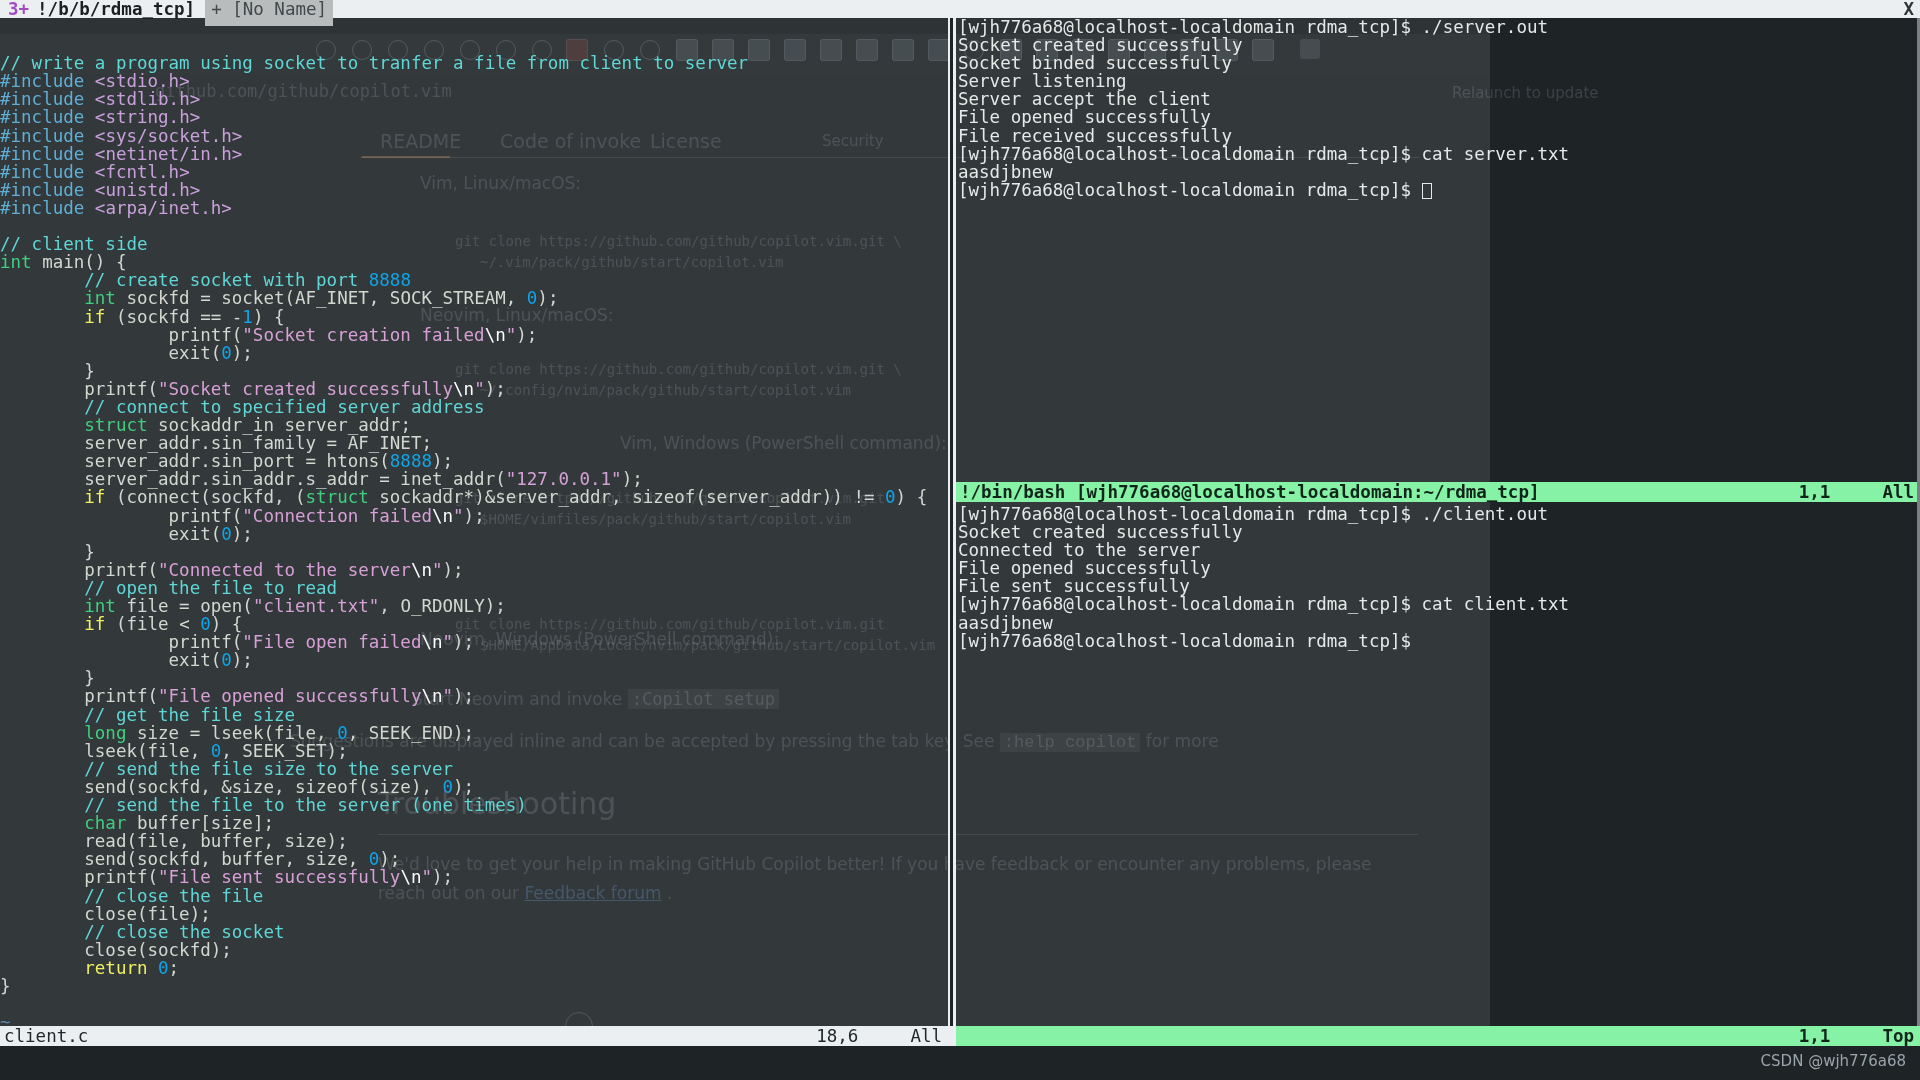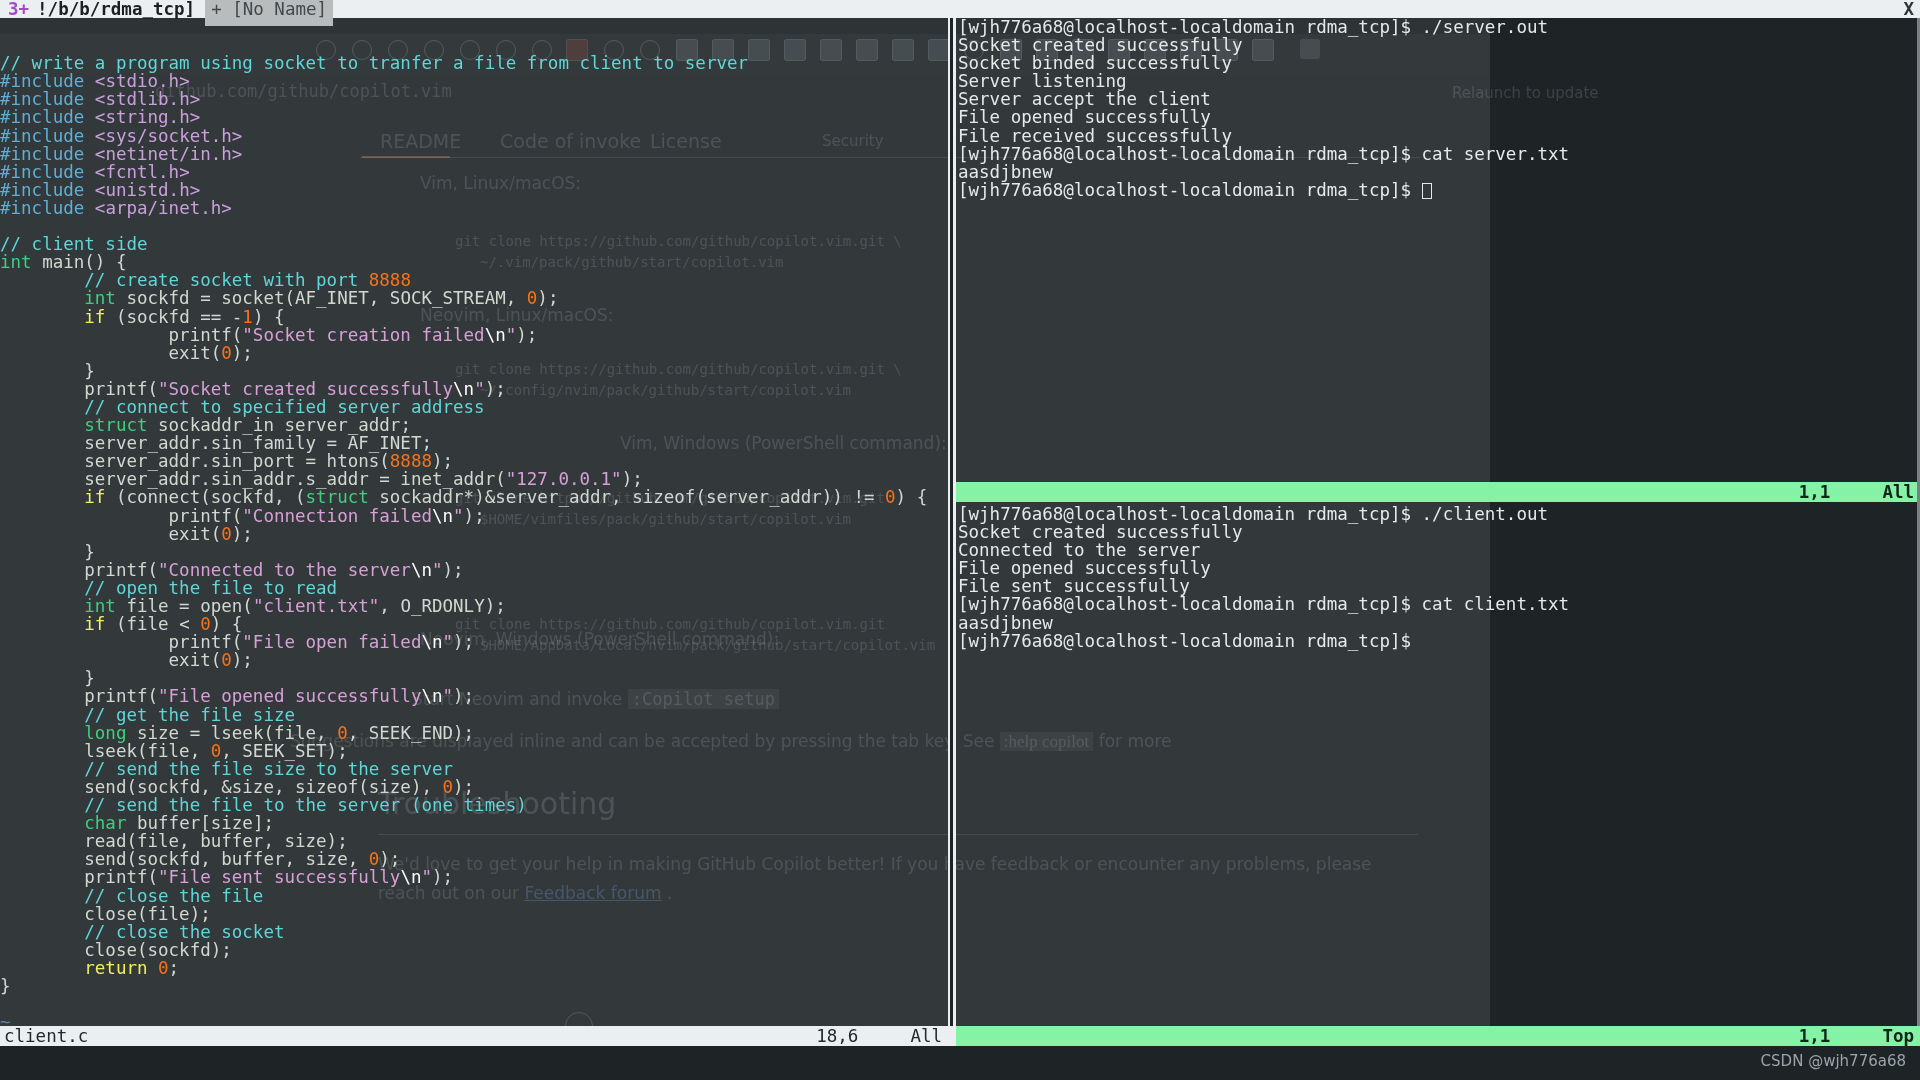--- a/index.html
+++ b/index.html
@@ -129,21 +129,21 @@
     font-size: 17.5px;
     line-height: 18.1px;
   }
   .ln { white-space: pre; height: 18.1px; }
   .c-comment  { color: #5fd7d7; }
   .c-pre      { color: #5fafd7; }
   .c-inc      { color: #c9a0dc; }
   .c-type     { color: #3fd07f; }
   .c-kw       { color: #efef5f; }
   .c-str      { color: #d7a0d7; }
-  .c-num      { color: #f97316; }
+  .c-num      { color: #0ea5e9; }
   .c-plain    { color: #d3d7cf; }
   .c-esc      { color: #ffffff; }
   .tilde      { color: #5f87af; }
 
   
   #vsplit {
     position: absolute;
     left: 948px; top: 18px;
     width: 8px; height: 1008px;
     background: #eceff1;
@@ -313,21 +313,21 @@
   <div class="ghost-text mono" style="left:455px;top:615px;font-size:14px;">git clone https://github.com/github/copilot.vim.git</div>
   <div class="ghost-text mono" style="left:480px;top:636px;font-size:14px;">  $HOME/AppData/Local/nvim/pack/github/start/copilot.vim</div>
 
   <div class="ghost-text" style="left:412px;top:690px;font-size:17px;">
     <span>Start Neovim and invoke</span>
     <span class="mono" style="font-family:'DejaVu Sans Mono',monospace;background:rgba(200,210,218,0.07);padding:0 4px;">:Copilot setup</span>
   </div>
 
   <div class="ghost-text" style="left:290px;top:732px;font-size:17px;">
     <span>Suggestions are displayed inline and can be accepted by pressing the tab key. See</span>
-    <span class="mono" style="font-family:Liberation Serif, serif;background:rgba(200,210,218,0.07);padding:0 4px;margin-top:35px;">:help copilot</span>
+    <span class="mono" style="font-family:Liberation Mono, monospace;background:rgba(200,210,218,0.07);padding:0 4px;margin-top:35px;">:help copilot</span>
     <span>for more</span>
   </div>
 
   <div class="ghost-text" style="left:378px;top:795px;font-size:30px;">Troubleshooting</div>
   <div class="ghost-rule" style="left:378px;top:834px;width:1040px;"></div>
   <div class="ghost-text" style="left:378px;top:855px;font-size:17px;">We'd love to get your help in making GitHub Copilot better! If you have feedback or encounter any problems, please</div>
   <div class="ghost-text" style="left:378px;top:884px;font-size:17px;">
     <span>reach out on our</span>
     <span style="color:rgba(120,170,230,0.28);text-decoration:underline;">Feedback forum</span>
     <span>.</span>
@@ -347,20 +347,21 @@
   <div id="code"><div class="ln"><span class="c-comment">// write a program using socket to tranfer a file from client to server</span></div><div class="ln"><span class="c-pre">#include</span><span class="c-plain"> </span><span class="c-inc">&lt;stdio.h&gt;</span></div><div class="ln"><span class="c-pre">#include</span><span class="c-plain"> </span><span class="c-inc">&lt;stdlib.h&gt;</span></div><div class="ln"><span class="c-pre">#include</span><span class="c-plain"> </span><span class="c-inc">&lt;string.h&gt;</span></div><div class="ln"><span class="c-pre">#include</span><span class="c-plain"> </span><span class="c-inc">&lt;sys/socket.h&gt;</span></div><div class="ln"><span class="c-pre">#include</span><span class="c-plain"> </span><span class="c-inc">&lt;netinet/in.h&gt;</span></div><div class="ln"><span class="c-pre">#include</span><span class="c-plain"> </span><span class="c-inc">&lt;fcntl.h&gt;</span></div><div class="ln"><span class="c-pre">#include</span><span class="c-plain"> </span><span class="c-inc">&lt;unistd.h&gt;</span></div><div class="ln"><span class="c-pre">#include</span><span class="c-plain"> </span><span class="c-inc">&lt;arpa/inet.h&gt;</span></div><div class="ln">&nbsp;</div><div class="ln"><span class="c-comment">// client side</span></div><div class="ln"><span class="c-type">int</span><span class="c-plain"> main() {</span></div><div class="ln"><span class="c-plain">        </span><span class="c-comment">// create socket with port </span><span class="c-num">8888</span></div><div class="ln"><span class="c-plain">        </span><span class="c-type">int</span><span class="c-plain"> sockfd = socket(AF_INET, SOCK_STREAM, </span><span class="c-num">0</span><span class="c-plain">);</span></div><div class="ln"><span class="c-plain">        </span><span class="c-kw">if</span><span class="c-plain"> (sockfd == -</span><span class="c-num">1</span><span class="c-plain">) {</span></div><div class="ln"><span class="c-plain">                printf(</span><span class="c-str">"Socket creation failed</span><span class="c-esc">\n</span><span class="c-str">"</span><span class="c-plain">);</span></div><div class="ln"><span class="c-plain">                exit(</span><span class="c-num">0</span><span class="c-plain">);</span></div><div class="ln"><span class="c-plain">        }</span></div><div class="ln"><span class="c-plain">        printf(</span><span class="c-str">"Socket created successfully</span><span class="c-esc">\n</span><span class="c-str">"</span><span class="c-plain">);</span></div><div class="ln"><span class="c-plain">        </span><span class="c-comment">// connect to specified server address</span></div><div class="ln"><span class="c-plain">        </span><span class="c-type">struct</span><span class="c-plain"> sockaddr_in server_addr;</span></div><div class="ln"><span class="c-plain">        server_addr.sin_family = AF_INET;</span></div><div class="ln"><span class="c-plain">        server_addr.sin_port = htons(</span><span class="c-num">8888</span><span class="c-plain">);</span></div><div class="ln"><span class="c-plain">        server_addr.sin_addr.s_addr = inet_addr(</span><span class="c-str">"127.0.0.1"</span><span class="c-plain">);</span></div><div class="ln"><span class="c-plain">        </span><span class="c-kw">if</span><span class="c-plain"> (connect(sockfd, (</span><span class="c-type">struct</span><span class="c-plain"> sockaddr*)&amp;server_addr, sizeof(server_addr)) != </span><span class="c-num">0</span><span class="c-plain">) {</span></div><div class="ln"><span class="c-plain">                printf(</span><span class="c-str">"Connection failed</span><span class="c-esc">\n</span><span class="c-str">"</span><span class="c-plain">);</span></div><div class="ln"><span class="c-plain">                exit(</span><span class="c-num">0</span><span class="c-plain">);</span></div><div class="ln"><span class="c-plain">        }</span></div><div class="ln"><span class="c-plain">        printf(</span><span class="c-str">"Connected to the server</span><span class="c-esc">\n</span><span class="c-str">"</span><span class="c-plain">);</span></div><div class="ln"><span class="c-plain">        </span><span class="c-comment">// open the file to read</span></div><div class="ln"><span class="c-plain">        </span><span class="c-type">int</span><span class="c-plain"> file = open(</span><span class="c-str">"client.txt"</span><span class="c-plain">, O_RDONLY);</span></div><div class="ln"><span class="c-plain">        </span><span class="c-kw">if</span><span class="c-plain"> (file &lt; </span><span class="c-num">0</span><span class="c-plain">) {</span></div><div class="ln"><span class="c-plain">                printf(</span><span class="c-str">"File open failed</span><span class="c-esc">\n</span><span class="c-str">"</span><span class="c-plain">);</span></div><div class="ln"><span class="c-plain">                exit(</span><span class="c-num">0</span><span class="c-plain">);</span></div><div class="ln"><span class="c-plain">        }</span></div><div class="ln"><span class="c-plain">        printf(</span><span class="c-str">"File opened successfully</span><span class="c-esc">\n</span><span class="c-str">"</span><span class="c-plain">);</span></div><div class="ln"><span class="c-plain">        </span><span class="c-comment">// get the file size</span></div><div class="ln"><span class="c-plain">        </span><span class="c-type">long</span><span class="c-plain"> size = lseek(file, </span><span class="c-num">0</span><span class="c-plain">, SEEK_END);</span></div><div class="ln"><span class="c-plain">        lseek(file, </span><span class="c-num">0</span><span class="c-plain">, SEEK_SET);</span></div><div class="ln"><span class="c-plain">        </span><span class="c-comment">// send the file size to the server</span></div><div class="ln"><span class="c-plain">        send(sockfd, &amp;size, sizeof(size), </span><span class="c-num">0</span><span class="c-plain">);</span></div><div class="ln"><span class="c-plain">        </span><span class="c-comment">// send the file to the server (one times)</span></div><div class="ln"><span class="c-plain">        </span><span class="c-type">char</span><span class="c-plain"> buffer[size];</span></div><div class="ln"><span class="c-plain">        read(file, buffer, size);</span></div><div class="ln"><span class="c-plain">        send(sockfd, buffer, size, </span><span class="c-num">0</span><span class="c-plain">);</span></div><div class="ln"><span class="c-plain">        printf(</span><span class="c-str">"File sent successfully</span><span class="c-esc">\n</span><span class="c-str">"</span><span class="c-plain">);</span></div><div class="ln"><span class="c-plain">        </span><span class="c-comment">// close the file</span></div><div class="ln"><span class="c-plain">        close(file);</span></div><div class="ln"><span class="c-plain">        </span><span class="c-comment">// close the socket</span></div><div class="ln"><span class="c-plain">        close(sockfd);</span></div><div class="ln"><span class="c-plain">        </span><span class="c-kw">return</span><span class="c-plain"> </span><span class="c-num">0</span><span class="c-plain">;</span></div><div class="ln"><span class="c-plain">}</span></div><div class="ln">&nbsp;</div><div class="ln"><span class="tilde">~</span></div></div>
 </div>
 
 <div id="vsplit">
     <div class="vbar"></div>
   </div>
 
 <div class="term-pane" id="term-top"><div class="tline"><span>[wjh776a68@localhost-localdomain rdma_tcp]$ ./server.out</span></div><div class="tline"><span>Socket created successfully</span></div><div class="tline"><span>Socket binded successfully</span></div><div class="tline"><span>Server listening</span></div><div class="tline"><span>Server accept the client</span></div><div class="tline"><span>File opened successfully</span></div><div class="tline"><span>File received successfully</span></div><div class="tline"><span>[wjh776a68@localhost-localdomain rdma_tcp]$ cat server.txt</span></div><div class="tline"><span>aasdjbnew</span></div><div class="tline"><span>[wjh776a68@localhost-localdomain rdma_tcp]$ </span><span class="term-cursor"></span></div></div>
 
 <div class="statusbar sb-green" id="term-mid-status">
+  <span class="sb-left">!/bin/bash [wjh776a68@localhost-localdomain:~/rdma_tcp]</span>
   <span class="sb-mid">1,1</span>
   <span class="sb-right">All</span>
 </div>
 
 <div class="term-pane" id="term-bottom"><div class="tline"><span>[wjh776a68@localhost-localdomain rdma_tcp]$ ./client.out</span></div><div class="tline"><span>Socket created successfully</span></div><div class="tline"><span>Connected to the server</span></div><div class="tline"><span>File opened successfully</span></div><div class="tline"><span>File sent successfully</span></div><div class="tline"><span>[wjh776a68@localhost-localdomain rdma_tcp]$ cat client.txt</span></div><div class="tline"><span>aasdjbnew</span></div><div class="tline"><span>[wjh776a68@localhost-localdomain rdma_tcp]$</span></div></div>
 
 <div class="statusbar sb-white" id="vim-bottom-status">
   <span class="sb-left">client.c</span>
   <span class="sb-mid">18,6</span>
   <span class="sb-right">All</span>

